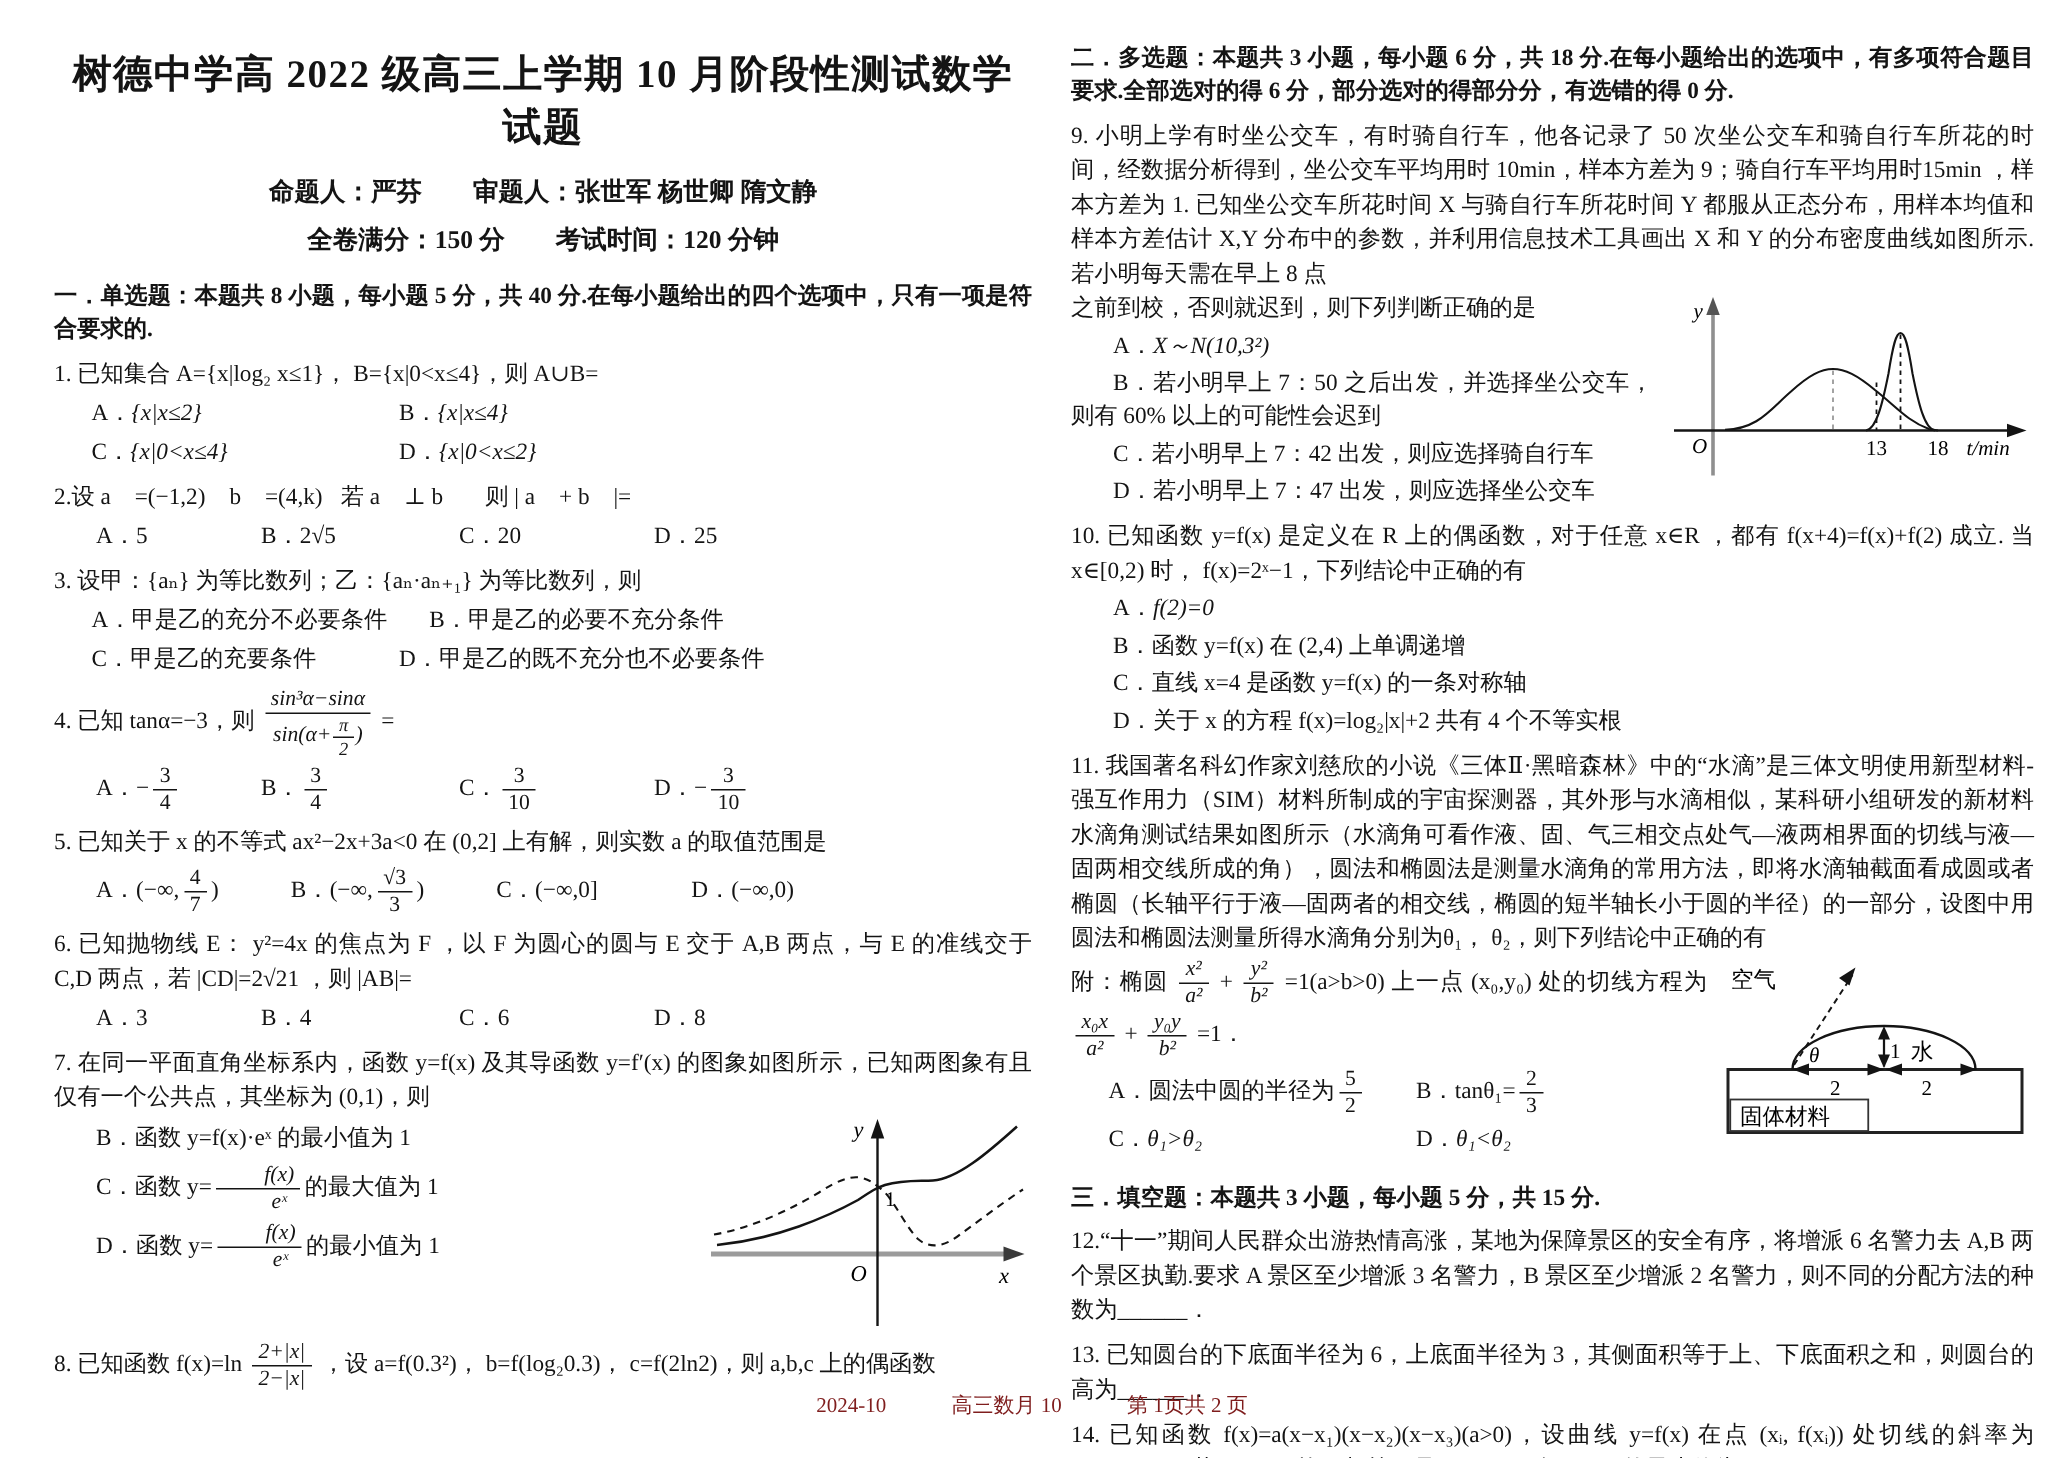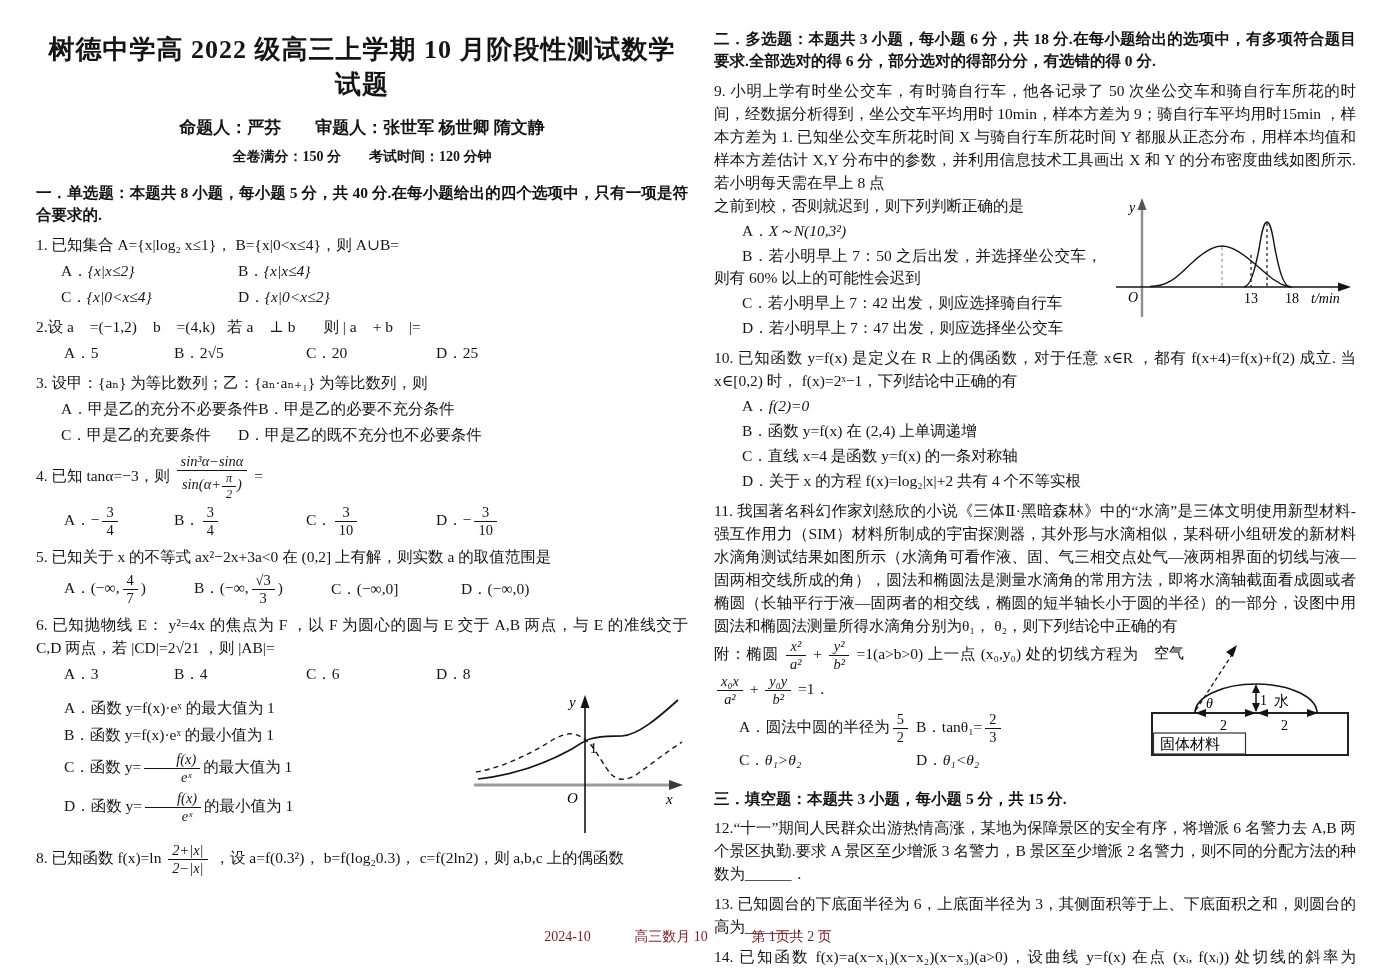--- a/index.html
+++ b/index.html
@@ -7,29 +7,29 @@
     width:1376px;height:972px;background:#ffffff;position:relative;overflow:hidden;
     font-family:"Liberation Serif","DejaVu Serif",serif;
     font-size:15.5px;color:#141414;
   }
   .page{display:flex;gap:26px;padding:26px 10px 0 36px;box-sizing:border-box;}
   .col-left{width:652px;flex:none;}
   .col-right{width:642px;flex:none;}
 
   .title{font-size:26px;font-weight:bold;text-align:center;letter-spacing:1px;margin:6px 0 0 0;}
   .authors{font-size:17px;font-weight:bold;text-align:center;margin-top:14px;}
-  .score{font-size:14px;font-weight:bold;text-align:center;margin-top:9px;}
+  .score{font-size:17px;font-weight:bold;text-align:center;margin-top:9px;}
 
   .sec-heading{font-weight:bold;line-height:1.45;margin-top:16px;text-align:justify;}
   .q{margin-top:7px;line-height:1.48;}
   .stem{text-align:justify;}
   p{margin:0;}
 
   .optrow4{display:grid;grid-template-columns:minmax(62px,max-content) minmax(84px,max-content) minmax(82px,max-content) auto;column-gap:28px;padding-left:28px;margin-top:3px;align-items:center;gap:48px;}
-  .optrow2{display:grid;grid-template-columns:minmax(177px,max-content) auto;padding-left:25px;margin-top:3px;align-items:center;}
+  .optrow2{display:grid;grid-template-columns:minmax(177px,max-content) auto;column-gap:28px;padding-left:25px;margin-top:3px;align-items:center;}
   .opt{white-space:nowrap;}
   .optline{text-indent:28px;margin-top:2px;text-align:justify;}
 
   
   .frac{display:inline-flex;flex-direction:column;vertical-align:middle;margin:0 3px;font-size:0.93em;line-height:1.18;text-align:center;}
   .frac .fn{border-bottom:1px solid #141414;padding:0 4px;display:inline-block;}
   .frac .fd{padding:0 4px;display:inline-block;}
   .frac .frac{font-size:0.85em;margin:0 1px;}
   .math{font-style:italic;}
 
@@ -144,23 +144,23 @@
       <p class="stem">6. 已知抛物线 E： y²=4x 的焦点为 F ，以 F 为圆心的圆与 E 交于 A,B 两点，与 E 的准线交于 C,D 两点，若 |CD|=2√21 ，则 |AB|=</p>
       <div class="optrow4">
         <span class="opt"><span>A．</span><span>3</span></span>
         <span class="opt"><span>B．</span><span>4</span></span>
         <span class="opt"><span>C．</span><span>6</span></span>
         <span class="opt"><span>D．</span><span>8</span></span>
       </div>
     </div>
 
     <div class="q">
+      <p class="stem">7. 在同一平面直角坐标系内，函数 y=f(x) 及其导函数 y=f′(x) 的图象如图所示，已知两图象有且仅有一个公共点，其坐标为 (0,1)，则</p>
       <div class="q7-body">
         <div class="q7-opts">
-          <p class="optline"><span>A．</span><span>函数 y=f(x)·eˣ 的最大值为 1</span></p>
           <p class="optline"><span>B．</span><span>函数 y=f(x)·eˣ 的最小值为 1</span></p>
           <p class="optline"><span>C．</span><span>函数 y=</span><span class="frac">
                 <span class="fn math">f(x)</span>
                 <span class="fd math">eˣ</span>
               </span><span>的最大值为 1</span></p>
           <p class="optline"><span>D．</span><span>函数 y=</span><span class="frac">
                 <span class="fn math">f(x)</span>
                 <span class="fd math">eˣ</span>
               </span><span>的最小值为 1</span></p>
         </div>

